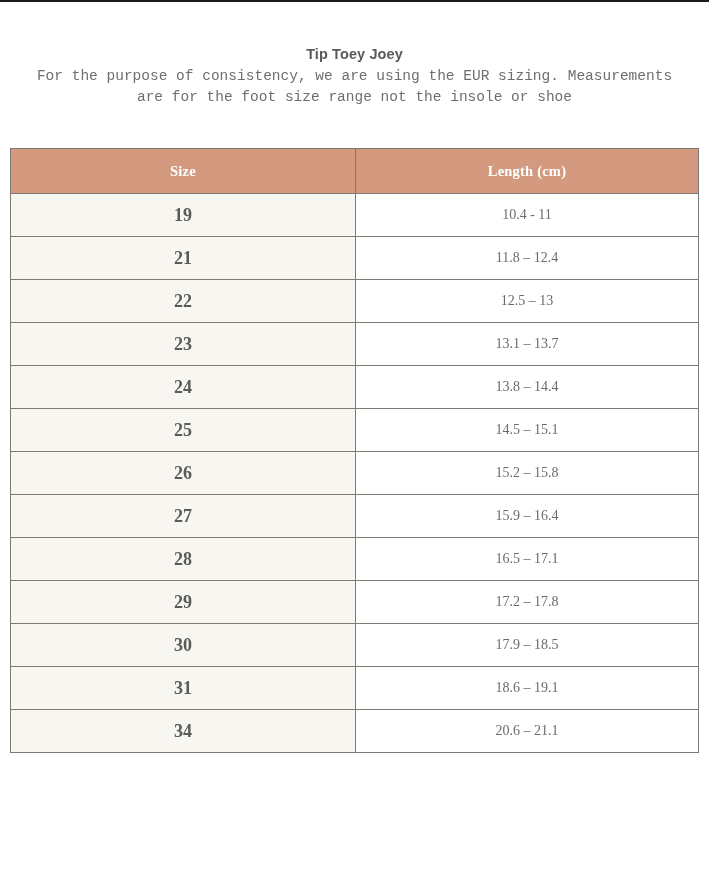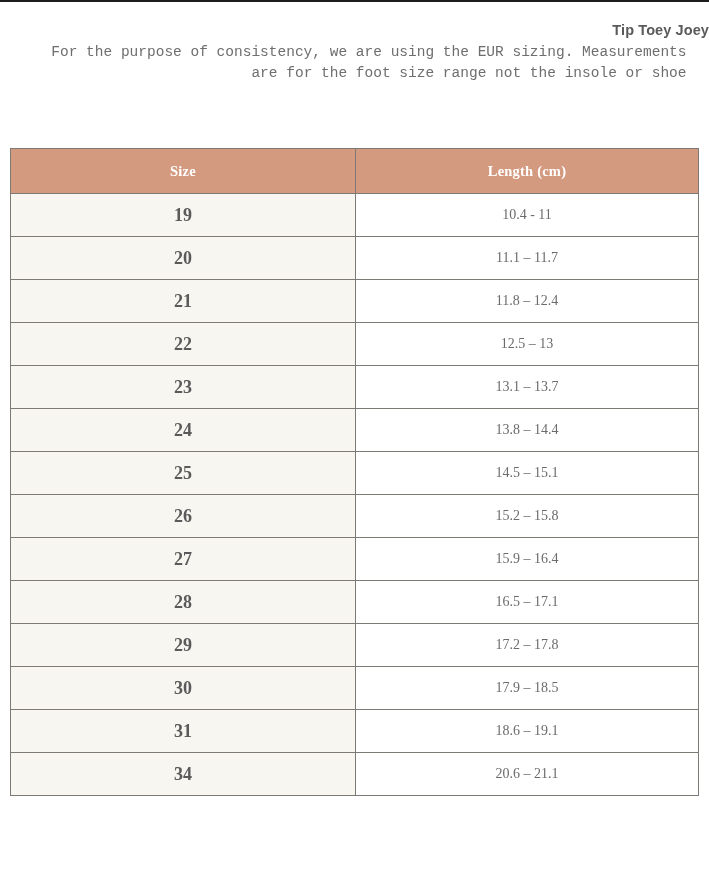--- a/index.html
+++ b/index.html
@@ -16,22 +16,22 @@
     position: relative;
   }
   .top-rule {
     position: absolute;
     top: 0; left: 0;
     width: 709px;
     height: 2px;
     background: #1c1c1c;
   }
   .header-block {
-    padding-top: 20px;
-    text-align: right;
+    padding-top: 44px;
+    text-align: center;
   }
   .chart-title {
     font-size: 14.5px;
     font-weight: bold;
     color: #5a5a5a;
     letter-spacing: 0.1px;
     line-height: 20px;
     margin: 0;
   }
   .chart-subtitle {
@@ -109,24 +109,20 @@
         <th>Size</th>
         <th>Length (cm)</th>
       </tr>
     </thead>
     <tbody id="table-body">
         <tr>
           <td class="cell-size">19</td>
           <td class="cell-length">10.4 - 11</td>
         </tr>
         <tr>
-          <td class="cell-size">20</td>
-          <td class="cell-length">11.1 – 11.7</td>
-        </tr>
-        <tr>
           <td class="cell-size">21</td>
           <td class="cell-length">11.8 – 12.4</td>
         </tr>
         <tr>
           <td class="cell-size">22</td>
           <td class="cell-length">12.5 – 13</td>
         </tr>
         <tr>
           <td class="cell-size">23</td>
           <td class="cell-length">13.1 – 13.7</td>

